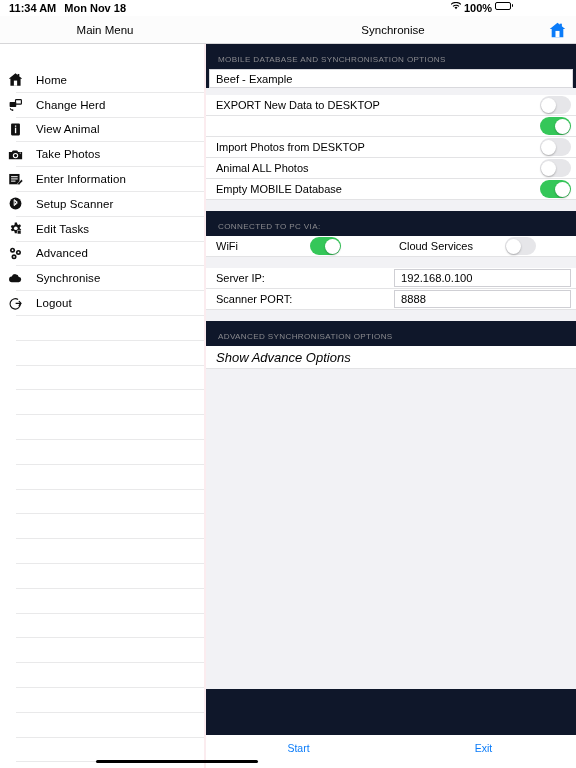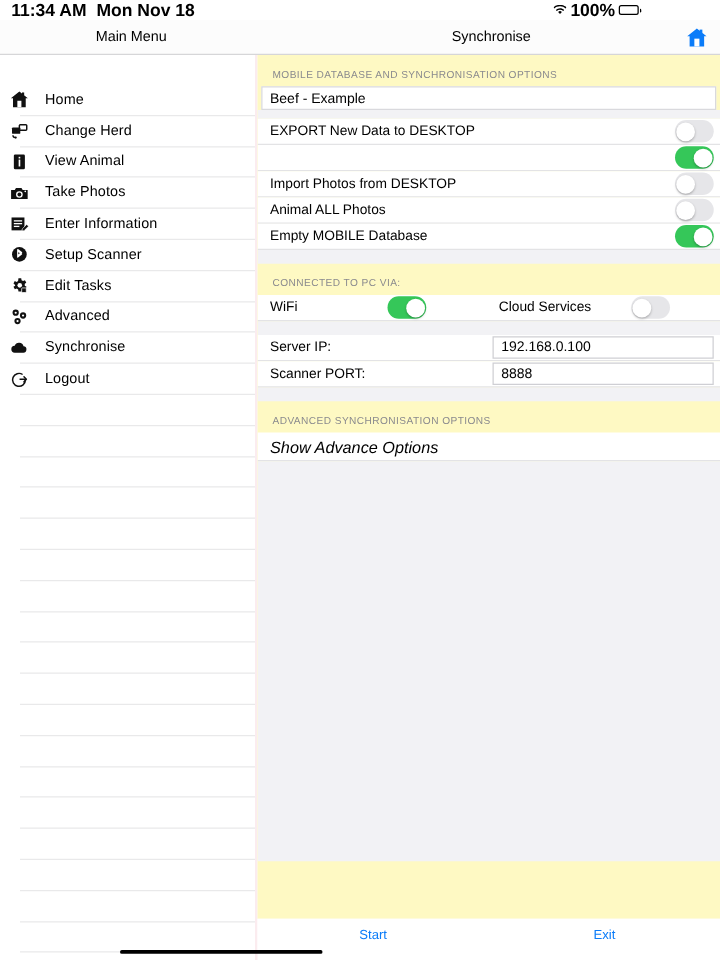--- a/index.html
+++ b/index.html
@@ -9,24 +9,24 @@
     background: #ffffff;
     overflow: hidden;
     -webkit-font-smoothing: antialiased;
   }
   #app { position: relative; width: 576px; height: 768px; background:#fff; }
 
   
   .statusbar {
     position:absolute; top:0; left:0; width:522px; height:16px;
     display:flex; align-items:center; justify-content:space-between;
-    padding:0 9px; font-size:14px; font-weight:bold; color:#000;
+    padding:0 9px; font-size:11px; font-weight:bold; color:#000;
   }
   .sb-left { display:flex; align-items:center; gap:8px; }
-  .sb-right { display:flex; align-items:center; gap:3px; }
+  .sb-right { display:flex; align-items:flex-start; gap:3px; }
   .wifi-ico { display:inline-block; width:10px; height:8px; position:relative; }
   .wifi-ico svg { display:block; }
   .batt { display:inline-flex; align-items:center; }
   .batt-body {
     width:16px; height:7.5px; border:1px solid #000; border-radius:2px;
     padding:0.8px; display:block;
   }
   .batt-fill { width:100%; height:100%; background:#000; border-radius:0.5px; }
   .batt-cap { width:1.2px; height:3px; background:#000; border-radius:0 1px 1px 0; margin-left:0.7px; }
 
@@ -66,21 +66,21 @@
   }
   .side-empty { height:24.8px; border-bottom:0.8px solid #e9e9ea; margin-left:16px; }
   .side-divider-vert {
     position:absolute; top:44px; left:204px; width:1.6px; height:724px;
     background:#fbecef;
   }
 
   
   .content {
     position:absolute; top:44px; left:206px; width:370px; height:691px;
-    background:#fef9c3; overflow:hidden;
+    background:#0f172a; overflow:hidden;
   }
   .grp-header {
     font-size:8.1px; color:#8a8a8e; letter-spacing:0.35px;
     padding:11px 0 5px 12px; text-transform:uppercase;
   }
   .row {
     background:#fff; height:21px; display:flex; align-items:center;
     padding:0 4px 0 10px; position:relative;
     border-bottom:0.7px solid #e3e3e5;
   }

